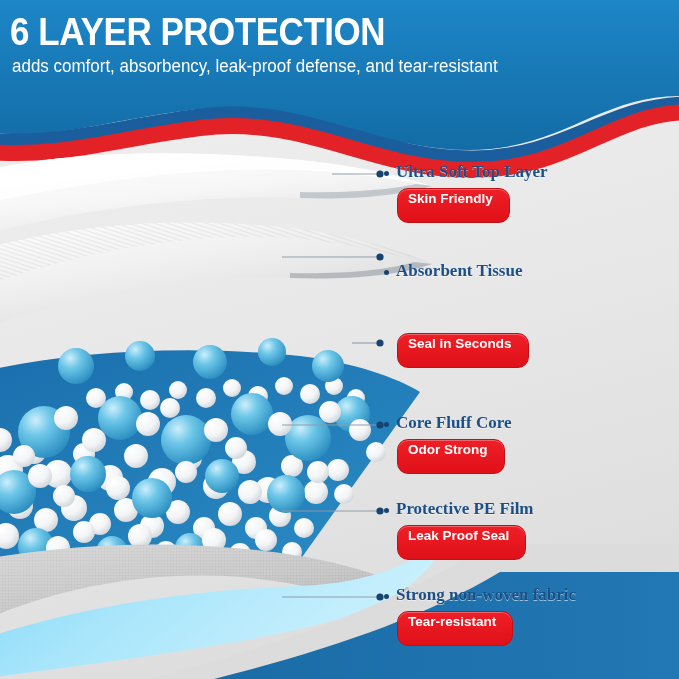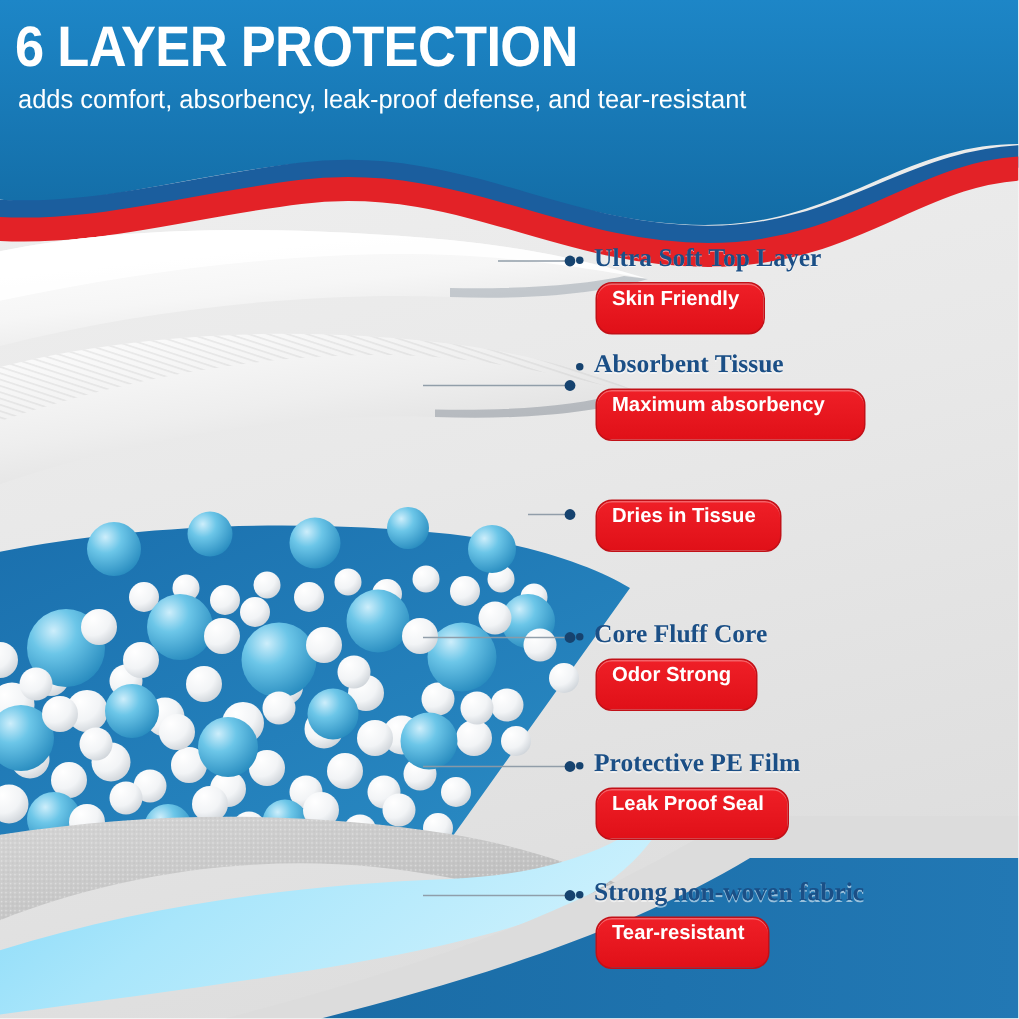--- a/index.html
+++ b/index.html
@@ -315,30 +315,29 @@
   <div class="callouts">
 
     <div class="callout" id="co1" style="top:160px">
       <div class="c-row">
         <span class="c-dot"></span>
         <span class="c-title">Ultra Soft Top Layer</span>
       </div>
       <span class="badge">Skin Friendly</span>
     </div>
 
-    <div class="callout" id="co2" style="top:231px">
+    <div class="callout" id="co2" style="top:259px">
       <div class="c-row">
         <span class="c-dot"></span>
         <span class="c-title">Absorbent Tissue</span>
       </div>
-      <span class="badge wide">Maximum absorbency</span>
     </div>
 
     <div class="callout" id="co3" style="top:329px">
-      <span class="badge">Dries in Tissue</span>
+      <span class="badge">Seal in Seconds</span>
     </div>
 
     <div class="callout" id="co4" style="top:411px">
       <div class="c-row">
         <span class="c-dot"></span>
         <span class="c-title">Core Fluff Core</span>
       </div>
       <span class="badge">Odor Strong</span>
     </div>
 

